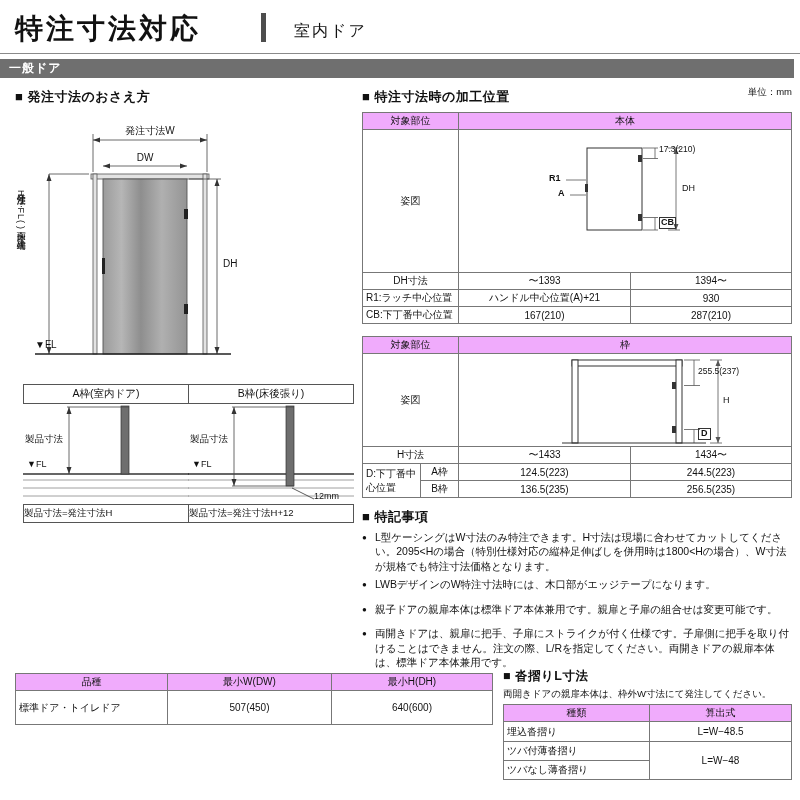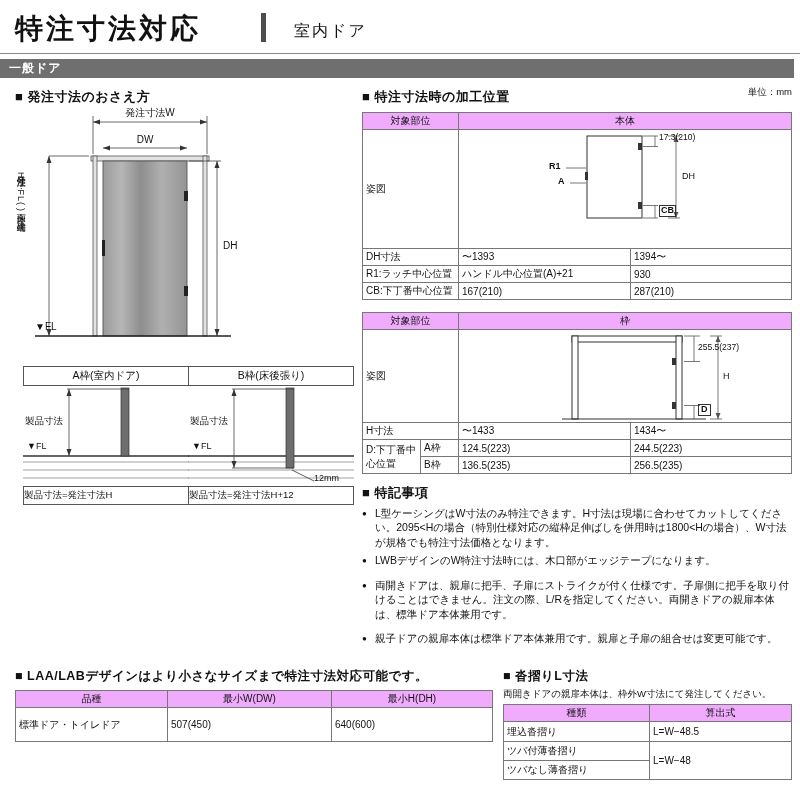--- a/index.html
+++ b/index.html
@@ -18,21 +18,21 @@
   .rcol{position:absolute;left:362px;top:88px;width:430px}
 
   .fig{position:relative}
   .ov{position:absolute;font-size:10px;white-space:nowrap;color:#111;line-height:1.1}
   .vtext{writing-mode:vertical-lr;white-space:normal;line-height:1.25;letter-spacing:1px}
 
   
   table.t{border-collapse:collapse;table-layout:fixed;width:100%}
   table.t td,table.t th{border:1px solid #777;padding:1px 3px;font-size:10px;vertical-align:middle;box-sizing:border-box;font-weight:normal;color:#111}
   .hd{background:#f0abfc;text-align:center}
-  .ctr{}
+  .ctr{text-align:center}
   .lbl{font-size:9.5px}
   .num{font-size:13.5px}
   .note{font-size:9px;margin-top:2px}
 
   
   .frames{display:flex;margin-left:8px;margin-top:10px}
   .fpanel{width:166px}
   .fpanel+.fpanel{margin-left:-1px}
   .fphead{border:1px solid #555;height:18px;line-height:17px;text-align:center;font-size:10.5px;background:#fff}
   .fdraw{position:relative;height:100px}
@@ -56,21 +56,21 @@
 
   <div class="hdr-title">特注寸法対応</div>
   <div class="hdr-bar"></div>
   <div class="hdr-sub">室内ドア</div>
   <div class="hdr-rule"></div>
   <div class="band">一般ドア</div>
 
   <div class="lcol">
     <div class="sec-h">■ 発注寸法のおさえ方</div>
 
-    <div class="fig" style="width:340px;height:250px;">
+    <div class="fig" style="width:340px;height:250px;margin-top:18px">
       <svg width="340" height="250">
         <defs>
           <linearGradient id="wood" x1="0" y1="0" x2="1" y2="0">
             <stop offset="0" stop-color="#9b9b9b"></stop>
             <stop offset="0.22" stop-color="#b6b6b6"></stop>
             <stop offset="0.45" stop-color="#8e8e8e"></stop>
             <stop offset="0.7" stop-color="#b0b0b0"></stop>
             <stop offset="1" stop-color="#949494"></stop>
           </linearGradient>
         </defs>
@@ -183,21 +183,21 @@
           <col>
         </colgroup>
       <tbody>
           <tr style="height:17px">
         <td class="hd">対象部位</td>
         <td class="hd" colspan="2">本体</td>
       </tr>
       <tr style="height:95px">
         <td class="ctr">姿図</td>
         <td colspan="2">
-          <div class="fig" style="width:330px;height:116px;margin:0 auto">
+          <div class="fig" style="width:330px;height:116px;margin:12px auto">
             <svg width="330" height="93">
               <rect x="125" y="5" width="55" height="82" fill="#fff" stroke="#333" stroke-width="1"></rect>
               <rect x="176" y="12" width="4" height="7" fill="#333"></rect>
               <rect x="176" y="71" width="4" height="7" fill="#333"></rect>
               <rect x="123" y="41" width="3" height="8" fill="#333"></rect>
               <g stroke="#555" stroke-width="0.8">
                 <line x1="181" y1="5" x2="196" y2="5"></line>
                     <line x1="181" y1="15.5" x2="196" y2="15.5"></line>
                     <line x1="193" y1="5" x2="193" y2="15.5"></line>
                 <line x1="181" y1="74.5" x2="196" y2="74.5"></line>
@@ -302,27 +302,26 @@
         <td class="ctr">136.5(235)</td>
         <td class="ctr">256.5(235)</td>
       </tr>
     </tbody>
       </table>
 
     <div class="sec-h" style="margin-top:10px">■ 特記事項</div>
     <ul class="blist">
       <li>L型ケーシングはW寸法のみ特注できます。H寸法は現場に合わせてカットしてください。2095&lt;Hの場合（特別仕様対応の縦枠足伸ばしを併用時は1800&lt;Hの場合）、W寸法が規格でも特注寸法価格となります。</li>
       <li>LWBデザインのW特注寸法時には、木口部がエッジテープになります。</li>
+      <li class="gap">親子ドアの親扉本体は標準ドア本体兼用です。親扉と子扉の組合せは変更可能です。</li>
       <li class="gap">両開きドアは、親扉に把手、子扉にストライクが付く仕様です。子扉側に把手を取り付けることはできません。注文の際、L/Rを指定してください。両開きドアの親扉本体は、標準ドア本体兼用です。</li>
-      <li class="gap">親子ドアの親扉本体は標準ドア本体兼用です。親扉と子扉の組合せは変更可能です。</li>
     </ul>
   </div>
 
   <div class="bl">
-    <div class="sec-h" style="font-size:12.5px">■ LAA/LABデザインはより小さなサイズまで特注寸法対応可能です。</div>
     <table class="t" style="margin-top:5px">
       <colgroup>
           <col style="width:152px">
           <col style="width:164px">
           <col>
         </colgroup>
       <tbody>
           <tr style="height:17px">
         <td class="hd">品種</td>
         <td class="hd">最小W(DW)</td>

